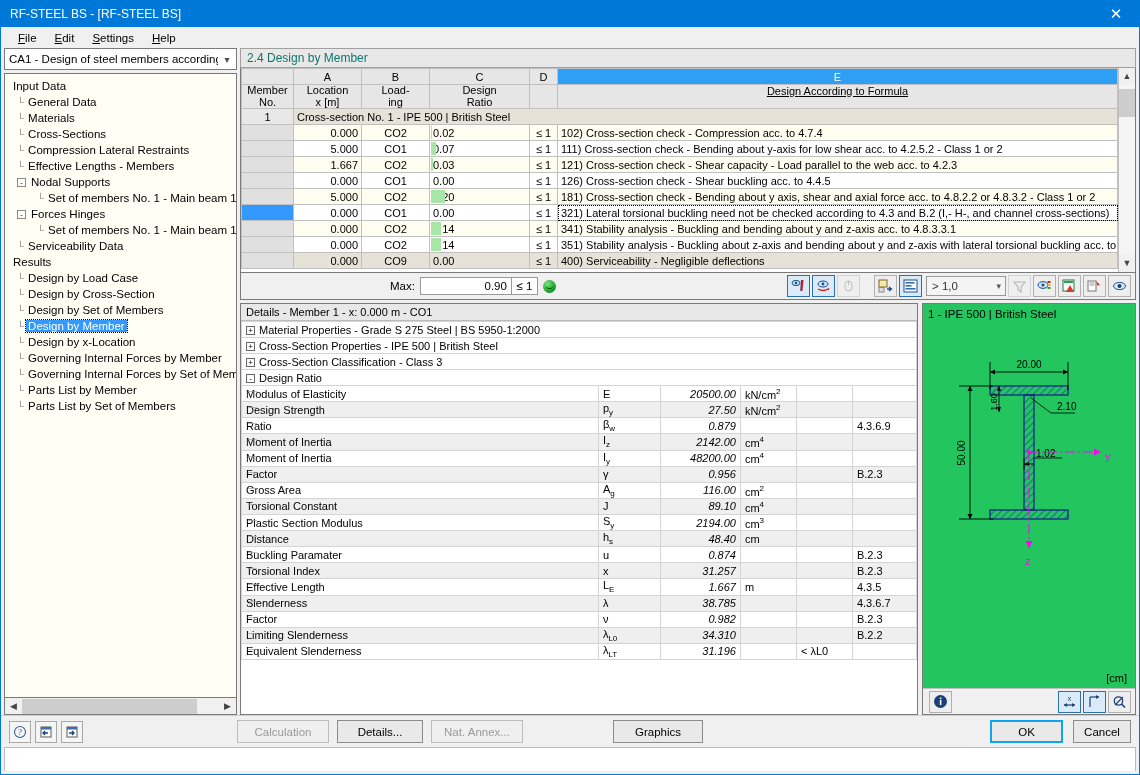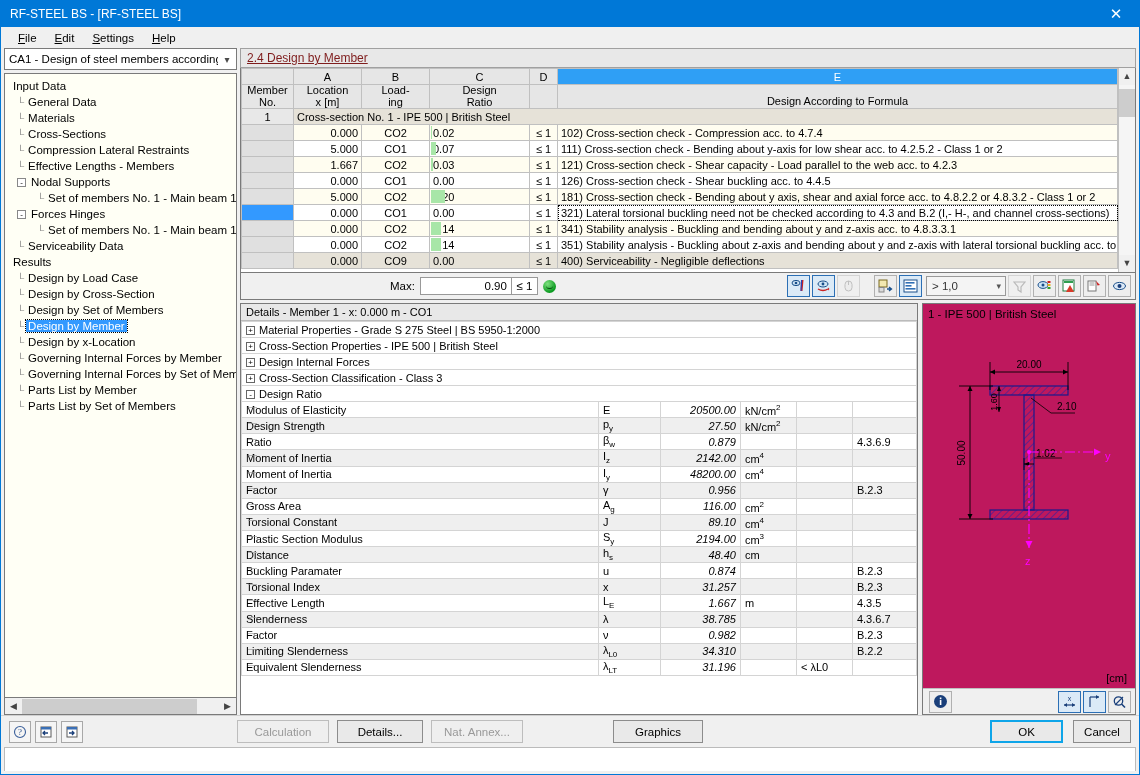--- a/index.html
+++ b/index.html
@@ -97,21 +97,21 @@
   .hscroll .thumb {
     position: absolute; left: 0; top: 0; height: 15px;
     width: 175px; background: #cdcdcd;
   }
 
   
   .right { flex: 1; display: flex; flex-direction: column; min-width: 0; }
   .panel-hd {
     height: 20px; background: #e8e8e8; border: 1px solid #a0a0a0;
     display: flex; align-items: center; padding-left: 6px;
-    font-size: 12px; color: #7f1d1d; flex: 0 0 20px; text-decoration: underline;
+    font-size: 12px; color: #0f766e; flex: 0 0 20px;
   }
 
   
   .results-wrap {
     flex: 0 0 205px; display: flex;
     border: 1px solid #7a7a7a; border-top: none;
     background: #fff; overflow: hidden;
   }
   .rtable { flex: 1; display: flex; flex-direction: column; min-width: 0; }
   table.rt { border-collapse: collapse; width: 100%; table-layout: fixed; font-size: 11px; }
@@ -217,21 +217,21 @@
   .d-val { width: 80px; text-align: right; font-style: italic; }
   .d-unit { width: 56px; }
   .d-cmp { width: 56px; }
   .d-ref { width: 64px; }
   sub { font-size: 8px; }
   sup { font-size: 8px; }
 
   
   .xsec {
     width: 214px; flex: 0 0 214px; margin-left: 4px;
-    border: 1px solid #7a7a7a; background: #be185d;
+    border: 1px solid #7a7a7a; background: #22c55e;
     display: flex; flex-direction: column; position: relative;
   }
   .xsec-ttl { font-size: 11.5px; padding: 4px 0 0 5px; }
   .xsec-canvas { flex: 1; position: relative; }
   .xsec-unit { position: absolute; right: 8px; bottom: 4px; font-size: 11px; }
   .xsec-tools {
     height: 26px; flex: 0 0 26px; background: #f0f0f0;
     border-top: 1px solid #c0c0c0; display: flex; align-items: center;
     padding: 0 4px;
   }
@@ -412,21 +412,21 @@
               </td>
               <td class="subhdr">
                 <span>Load-</span><br>
                 <span>ing</span>
               </td>
               <td class="subhdr">
                 <span>Design</span><br>
                 <span>Ratio</span>
               </td>
               <td class="subhdr"></td>
-              <td class="subhdr" style="vertical-align:bottom;padding-bottom:1px;">Design According to Formula</td>
+              <td class="subhdr" style="vertical-align:bottom;padding-bottom:11px;text-decoration:underline;">Design According to Formula</td>
             </tr>
             </tbody>
               <tbody id="rt-body">
                 <tr class="grouprow">
                   <td class="memcell numcell">1</td>
                   <td colspan="5">Cross-section No.  1 - IPE 500 | British Steel</td>
                 </tr>
                 <tr class="rowA">
                   <td class="memcell"></td>
                   <td class="num">0.000</td>
@@ -611,23 +611,20 @@
                 <col class="d-unit">
                 <col class="d-cmp">
                 <col class="d-ref">
             </colgroup>
             <tbody id="dt-body">
                 <tr class="grp">
                   <td colspan="6"><span class="pm">+</span><span>Material Properties - Grade S 275 Steel | BS 5950-1:2000</span></td>
                 </tr>
                 <tr class="grp">
                   <td colspan="6"><span class="pm">+</span><span>Cross-Section Properties  -  IPE 500 | British Steel</span></td>
-                </tr>
-                <tr class="grp">
-                  <td colspan="6"><span class="pm">+</span><span>Design Internal Forces</span></td>
                 </tr>
                 <tr class="grp">
                   <td colspan="6"><span class="pm">+</span><span>Cross-Section Classification - Class 3</span></td>
                 </tr>
                 <tr class="grp">
                   <td colspan="6"><span class="pm">-</span><span>Design Ratio</span></td>
                 </tr>
                 <tr class="dr-even">
                   <td class="dlabel">Modulus of Elasticity</td>
                   <td>E</td>

